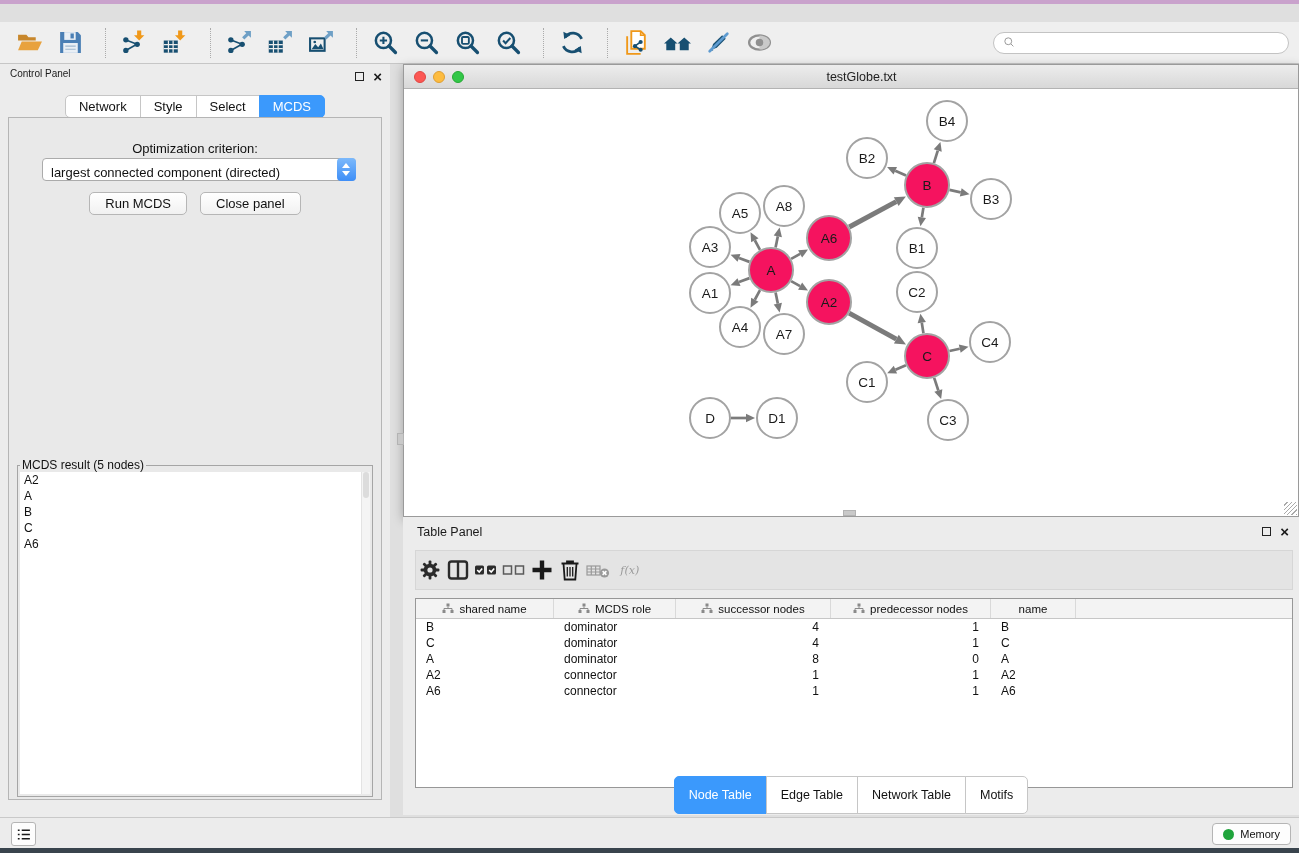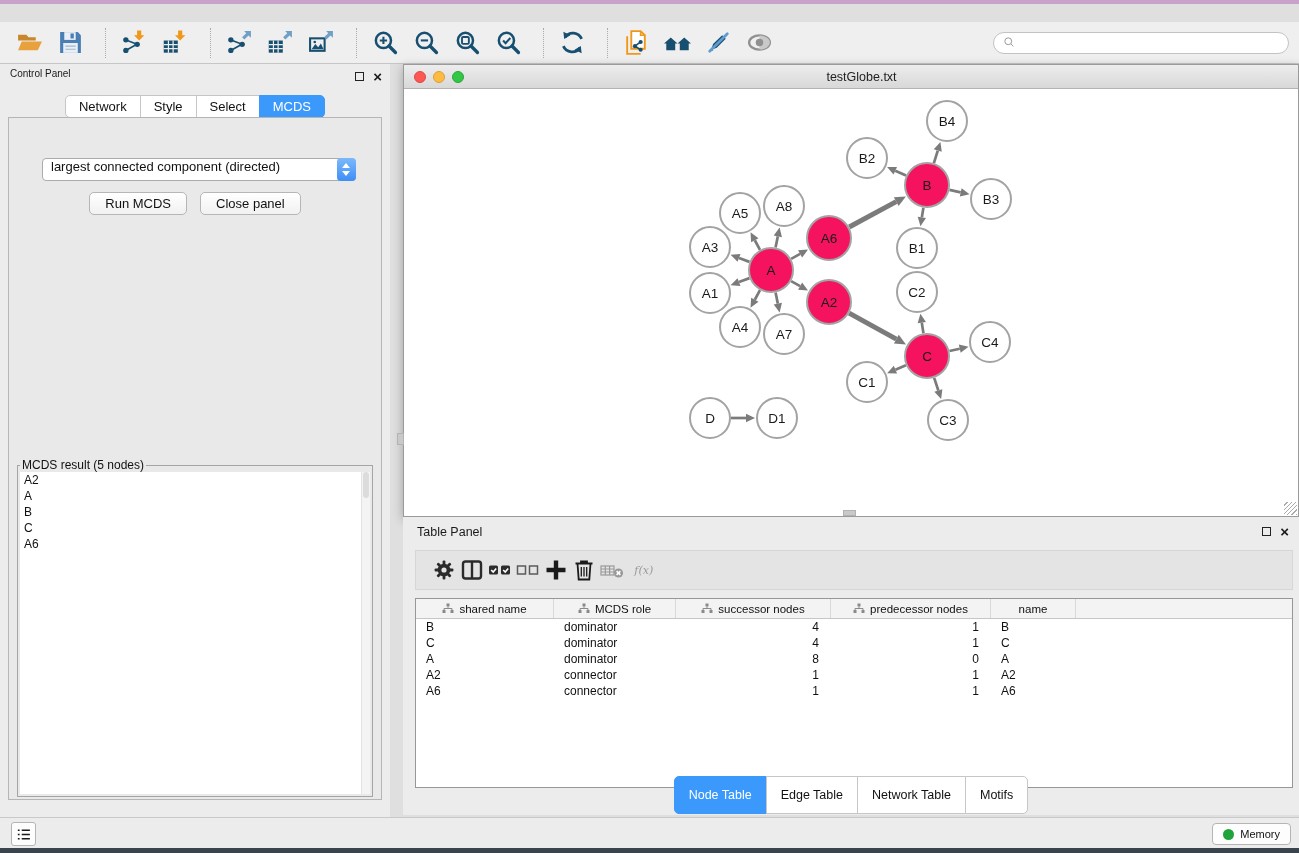--- a/index.html
+++ b/index.html
@@ -42,21 +42,21 @@
   .cp-tabs { position:absolute; top:31px; left:0; right:0; display:flex; justify-content:center; }
   .seg-tab { font-size:13px; padding:3px 13px; background:#fff; border:1px solid #C6C6C6;
     margin-left:-1px; color:#111; }
   .seg-tab:first-child { border-radius:5px 0 0 5px; margin-left:0; }
   .seg-tab:last-child { border-radius:0 5px 5px 0; }
   .seg-tab.active { background:#3B99FC; border-color:#3B99FC; color:#fff; }
   .cp-box { position:absolute; top:53px; left:8px; right:8px; bottom:17px; background:#E9E9E9;
     border:1px solid #B5B5B5; }
   .opt-label { margin-top:23px; text-align:center; font-size:13px; color:#111; }
   .criterion { position:absolute; left:33px; top:40px; width:314px; height:23px; background:#fff;
-    border:1px solid #ABABAB; border-radius:4px; display:flex; align-items:flex-start; }
+    border:1px solid #ABABAB; border-radius:4px; display:flex; align-items:flex-end; }
   .criterion .val { flex:1; font-size:13px; padding-left:8px; color:#111; white-space:nowrap; overflow:hidden; }
   .spinner { width:19px; height:23px; margin:-1px -1px -1px 0; border-radius:4px;
     background:linear-gradient(#7CB9FB,#3E8EF7); position:relative; }
   .spinner .up { position:absolute; left:5px; top:5px; width:0; height:0;
     border-left:4.5px solid transparent; border-right:4.5px solid transparent; border-bottom:5px solid #fff; }
   .spinner .down { position:absolute; left:5px; bottom:5px; width:0; height:0;
     border-left:4.5px solid transparent; border-right:4.5px solid transparent; border-top:5px solid #fff; }
   .cp-buttons { position:absolute; top:74px; left:0; right:0; display:flex; justify-content:center; gap:13px; }
   .btn { font-size:13px; padding:3px 15px; background:linear-gradient(#FFFFFF,#F1F1F1);
     border:1px solid #B6B6B6; border-radius:5px; color:#111; }
@@ -83,21 +83,21 @@
   .resize-grip { position:absolute; right:1px; bottom:1px; width:13px; height:13px;
     background:repeating-linear-gradient(135deg, transparent 0 2px, #AAA 2px 3px); }
   .mdi-vthumb { position:absolute; left:7px; top:369px; width:7px; height:12px; background:#C9C9C9; border:1px solid #B3B3B3; }
   .mdi-hthumb { position:absolute; left:453px; top:446px; width:13px; height:6px; background:#C9C9C9; border:1px solid #B3B3B3; }
 
   
   .table-panel { position:absolute; left:13px; top:453px; right:0; height:298px; background:#ECECEC; }
   .tp-title { position:absolute; top:8px; left:14px; font-size:12.5px; color:#1a1a1a; }
   .table-panel .panel-ctrls { top:9px; right:10px; }
   .tp-toolbar { position:absolute; left:12px; right:6px; top:33px; height:40px; background:#E4E4E4;
-    border:1px solid #D6D6D6; display:flex; align-items:center; padding-left:14px; }
+    border:1px solid #D6D6D6; display:flex; align-items:center; }
   .tp-btn { width:28px; height:28px; display:flex; align-items:center; justify-content:center; }
   .tp-btn svg { width:26px; height:26px; }
   .tp-table { position:absolute; left:12px; right:6px; top:81px; bottom:27px; background:#fff;
     border:1px solid #979797; overflow:hidden; }
   .th-row { display:flex; height:20px; background:#F3F3F3; border-bottom:1px solid #C6C6C6; }
   .th-cell { display:flex; align-items:center; justify-content:center; gap:5px; font-size:11.5px;
     color:#111; border-right:1px solid #D9D9D9; overflow:hidden; }
   .th-cell svg { width:12px; height:12px; flex:none; }
   .tr-row { display:flex; height:16px; }
   .td-cell { font-size:12px; color:#111; line-height:16px; overflow:hidden; white-space:nowrap; }
@@ -282,20 +282,21 @@
         <div class="float-box"></div>
         <div class="close-x">×</div>
       </div>
       <div class="cp-tabs" id="cp-tabs">
           <div class="seg-tab">Network</div>
           <div class="seg-tab">Style</div>
           <div class="seg-tab">Select</div>
           <div class="seg-tab active">MCDS</div>
         </div>
       <div class="cp-box">
+        <div class="opt-label">Optimization criterion:</div>
         <div class="criterion">
           <div class="val">largest connected component (directed)</div>
           <div class="spinner">
               <div class="up"></div>
               <div class="down"></div>
             </div>
         </div>
         <div class="cp-buttons">
           <button class="btn">Run MCDS</button>
           <button class="btn">Close panel</button>

